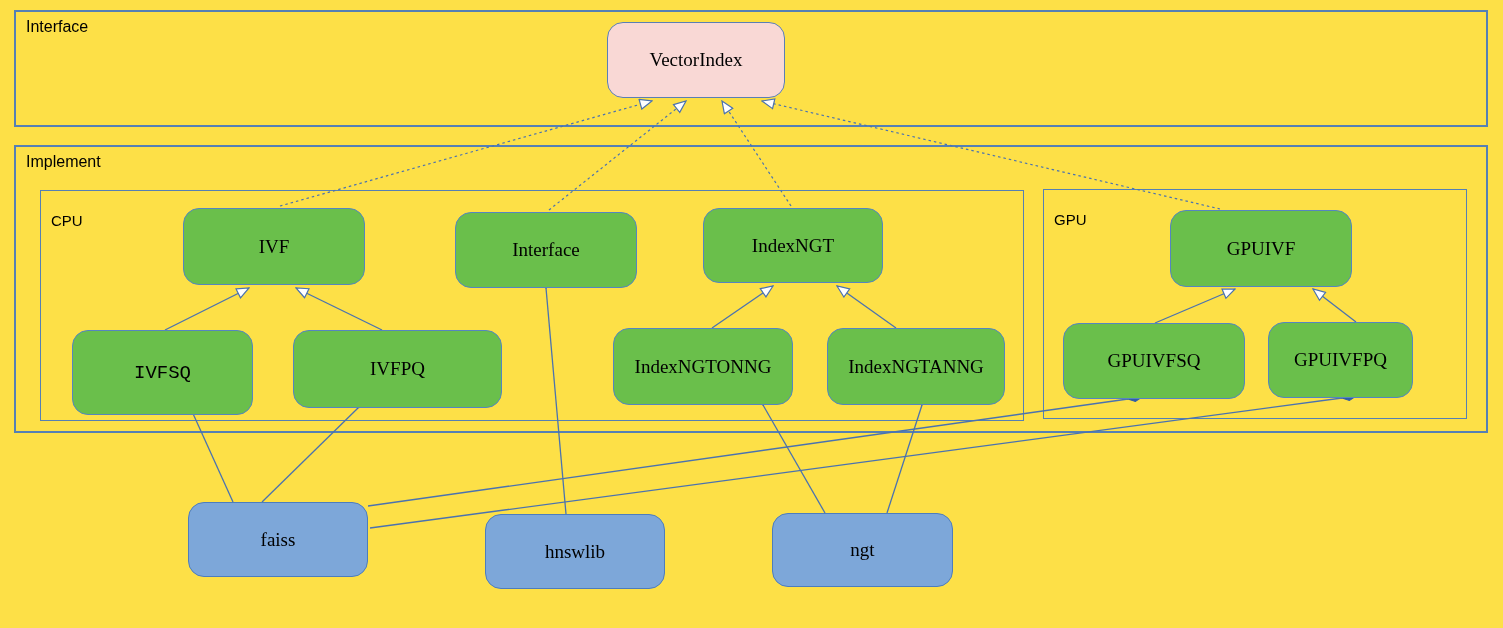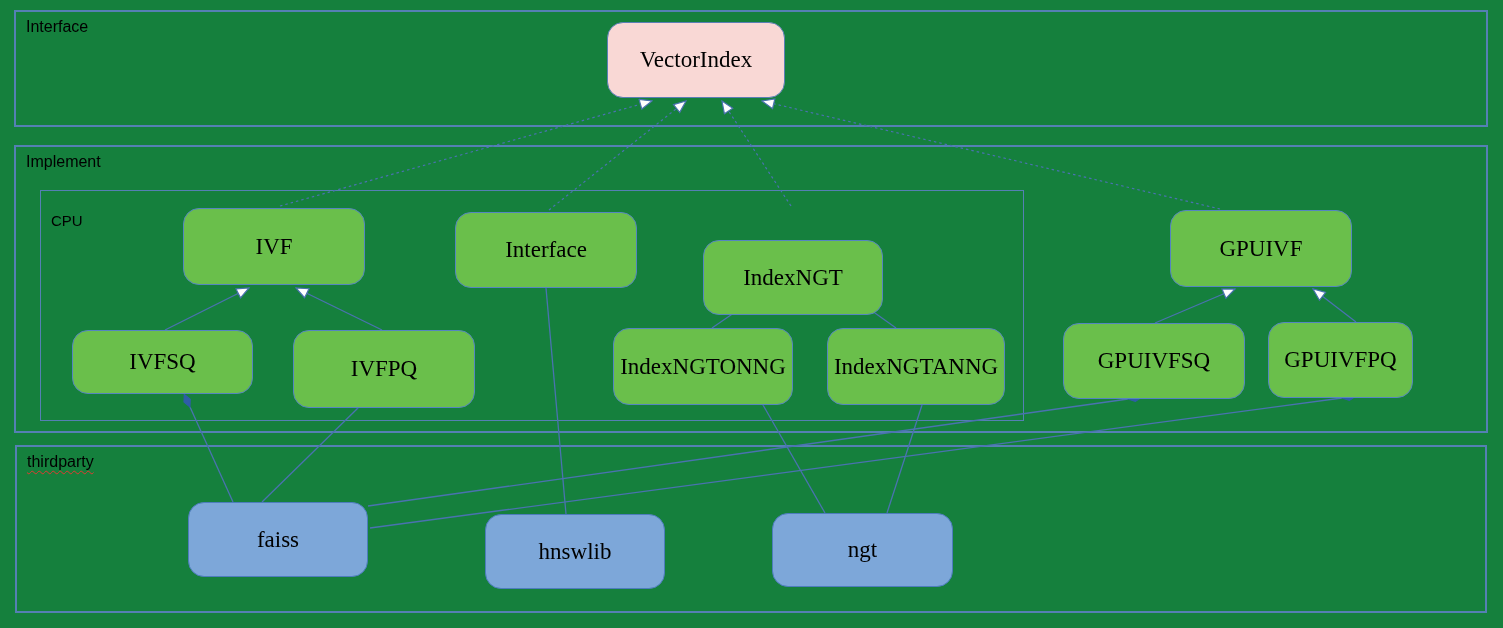--- a/index.html
+++ b/index.html
@@ -1,19 +1,19 @@
 <!DOCTYPE html>
 <html style="--node-green: #6abf4b; --node-green-border: #5585c0; --node-blue: #7da7d9; --node-blue-border: #4d7dbd; --node-pink: #f9d8d5; --node-pink-border: #5a7fb5; --container-border: #5580b4; --edge-blue: #4a72b0; --diamond-fill: #2f5da8; --spellcheck-red: #e03a2f; --text: #000000;"><head>
 <meta charset="utf-8">
 <style>
   html,body{margin:0;padding:0;background:#ffffff;}
   .canvas{
     position:relative;
     width:1503px;height:628px;
-    background:#15803d;
+    background:#fde047;
     font-family:"Liberation Sans", sans-serif;
     overflow:hidden;
   }
   .container{
     position:absolute;
     border:2px solid var(--container-border,#5580b4);
     background:transparent;
     box-sizing:border-box;
     z-index:0;
   }
@@ -40,21 +40,21 @@
   .edge.dashed{stroke-dasharray:2.5 3;stroke-width:1.2;}
   #tri path{fill:#ffffff;stroke:var(--edge-blue,#4a72b0);stroke-width:1.2;}
   #dia path{fill:var(--diamond-fill,#2f5da8);stroke:var(--diamond-fill,#2f5da8);}
   .node{
     position:absolute;
     box-sizing:border-box;
     border-radius:16px;
     display:flex;align-items:center;justify-content:center;
     z-index:2;
     font-family:"Liberation Serif","DejaVu Serif",serif;
-    font-size:23px;
+    font-size:19px;
     color:var(--text,#000);
   }
   .node.green{
     background:var(--node-green,#6abf4b);
     border:1.5px solid var(--node-green-border,#5585c0);
   }
   .node.blue{
     background:var(--node-blue,#7da7d9);
     border:1.5px solid var(--node-blue-border,#4d7dbd);
   }
@@ -74,24 +74,24 @@
   </div>
 
   <div class="container" style="left:14px;top:145px;width:1474px;height:288px;">
     <span class="container-label">Implement</span>
   </div>
 
   <div class="container inner" style="left:40px;top:190px;width:984px;height:231px;">
     <span class="container-label">CPU</span>
   </div>
 
+  <div class="container inner" style="left:1043px;top:189px;width:424px;height:230px;">
+    <span class="container-label">GPU</span>
+  </div>
 
-  <div class="container" style="left:15px;top:445px;width:1472px;height:168px;">
-    <span class="container-label misspelled">thirdparty</span>
-  </div>
 
   <svg class="edges" width="1503" height="628" viewBox="0 0 1503 628">
     <defs>
       <marker id="tri" markerUnits="userSpaceOnUse" markerWidth="14" markerHeight="12" refX="13" refY="6" orient="auto">
         <path d="M1,1 L13,6 L1,11 Z"></path>
       </marker>
       <marker id="dia" markerUnits="userSpaceOnUse" markerWidth="16" markerHeight="10" refX="1" refY="5" orient="auto-start-reverse">
         <path d="M1,5 L8,1.5 L15,5 L8,8.5 Z"></path>
       </marker>
     </defs>
@@ -120,28 +120,28 @@
   <div class="node pink" style="left:607px;top:22px;width:178px;height:76px;">
     <span class="node-label">VectorIndex</span>
   </div>
 
   <div class="node green" style="left:183px;top:208px;width:182px;height:77px;">
     <span class="node-label">IVF</span>
   </div>
   <div class="node green" style="left:455px;top:212px;width:182px;height:76px;">
     <span class="node-label">Interface</span>
   </div>
-  <div class="node green" style="left:703px;top:208px;width:180px;height:75px;margin-top:32px;">
+  <div class="node green" style="left:703px;top:208px;width:180px;height:75px;">
     <span class="node-label">IndexNGT</span>
   </div>
 
-  <div class="node green" style="left:72px;top:330px;width:181px;height:64px;">
+  <div class="node green" style="left:72px;top:330px;width:181px;height:85px;font-family:Liberation Mono, monospace;">
     <span class="node-label">IVFSQ</span>
   </div>
-  <div class="node green" style="left:293px;top:330px;width:182px;height:78px;">
+  <div class="node green" style="left:293px;top:330px;width:209px;height:78px;">
     <span class="node-label">IVFPQ</span>
   </div>
   <div class="node green" style="left:613px;top:328px;width:180px;height:77px;">
     <span class="node-label">IndexNGTONNG</span>
   </div>
   <div class="node green" style="left:827px;top:328px;width:178px;height:77px;">
     <span class="node-label">IndexNGTANNG</span>
   </div>
 
   <div class="node green" style="left:1170px;top:210px;width:182px;height:77px;">

